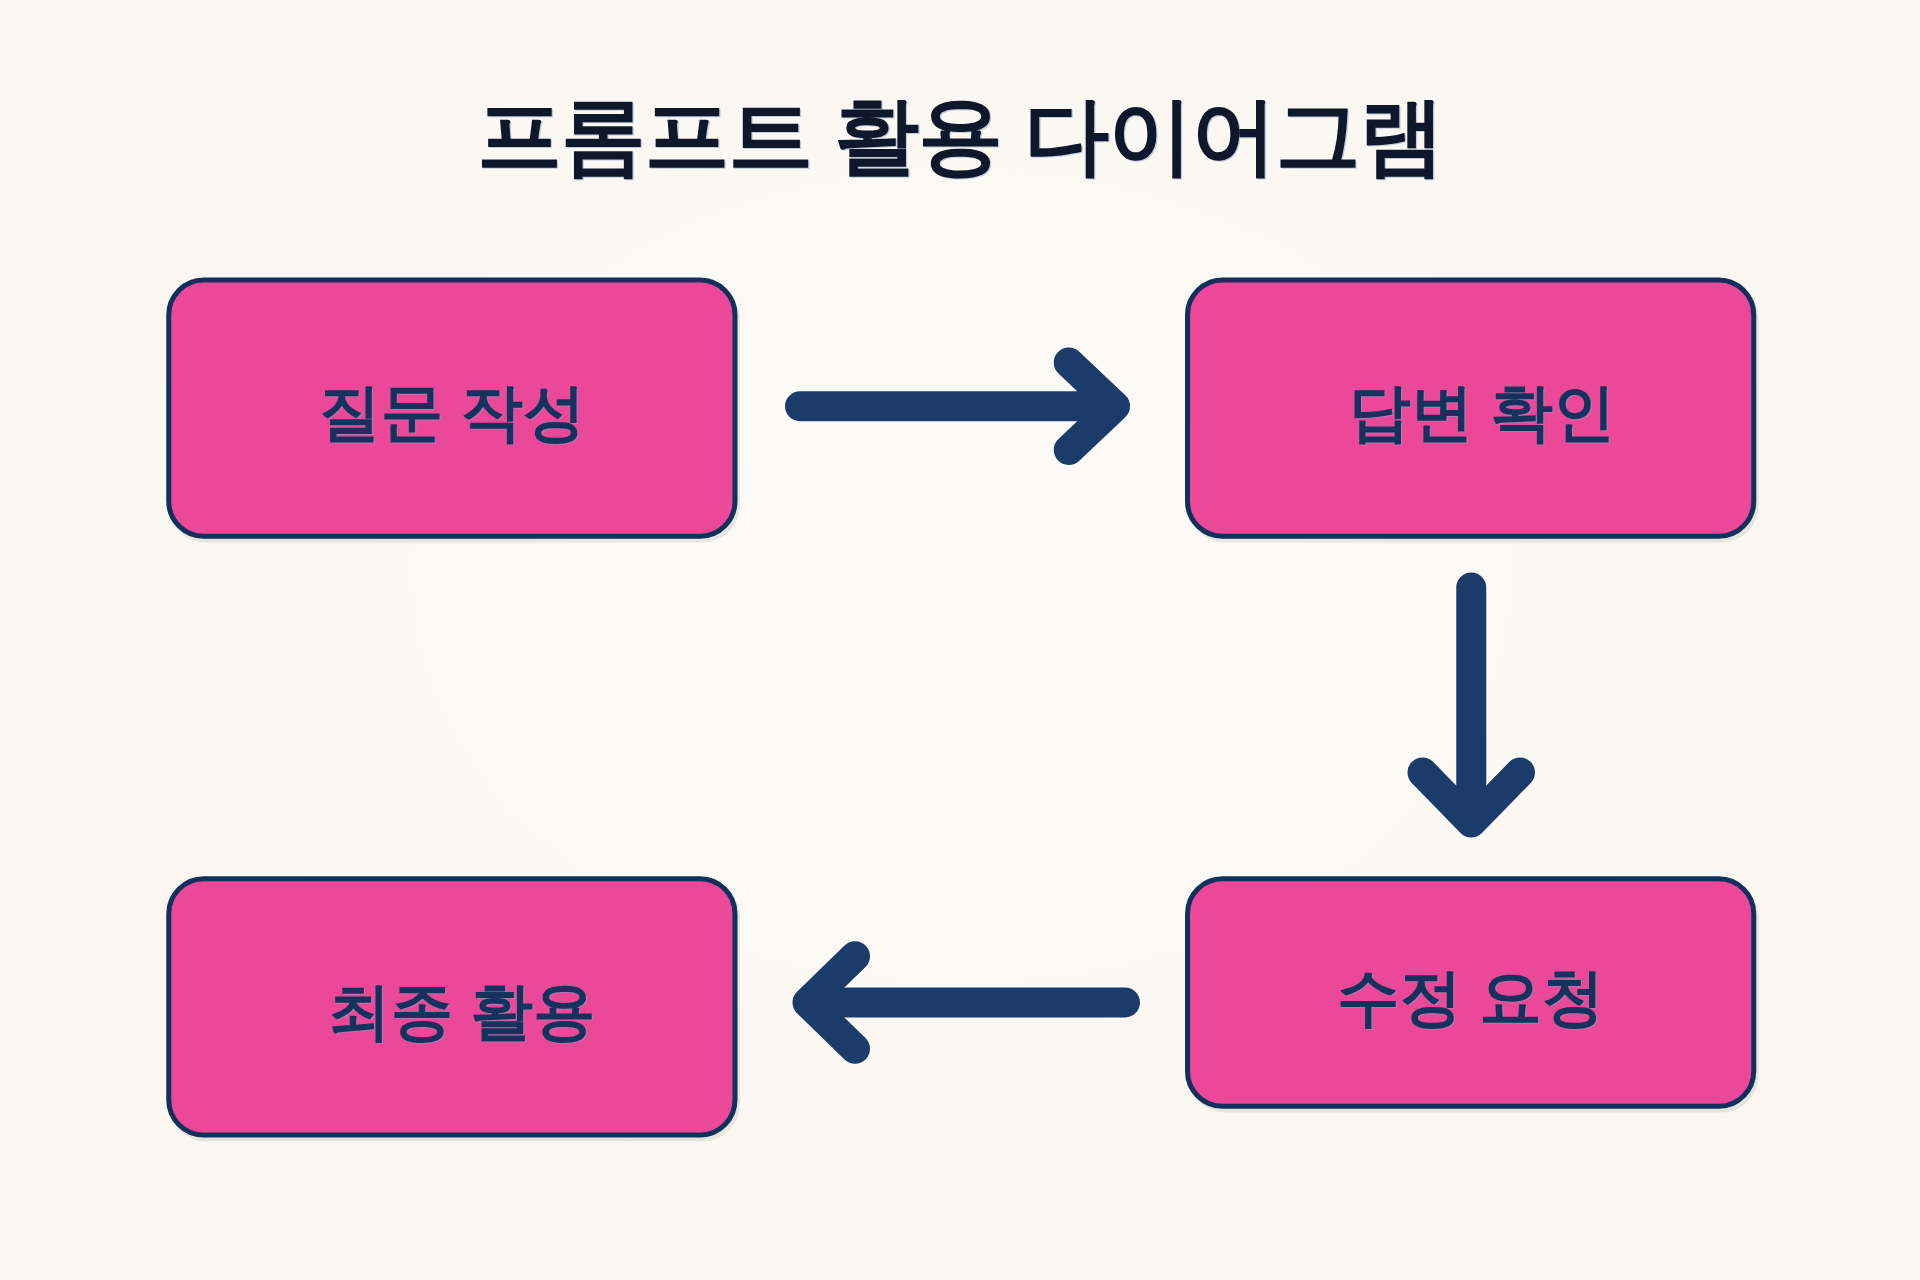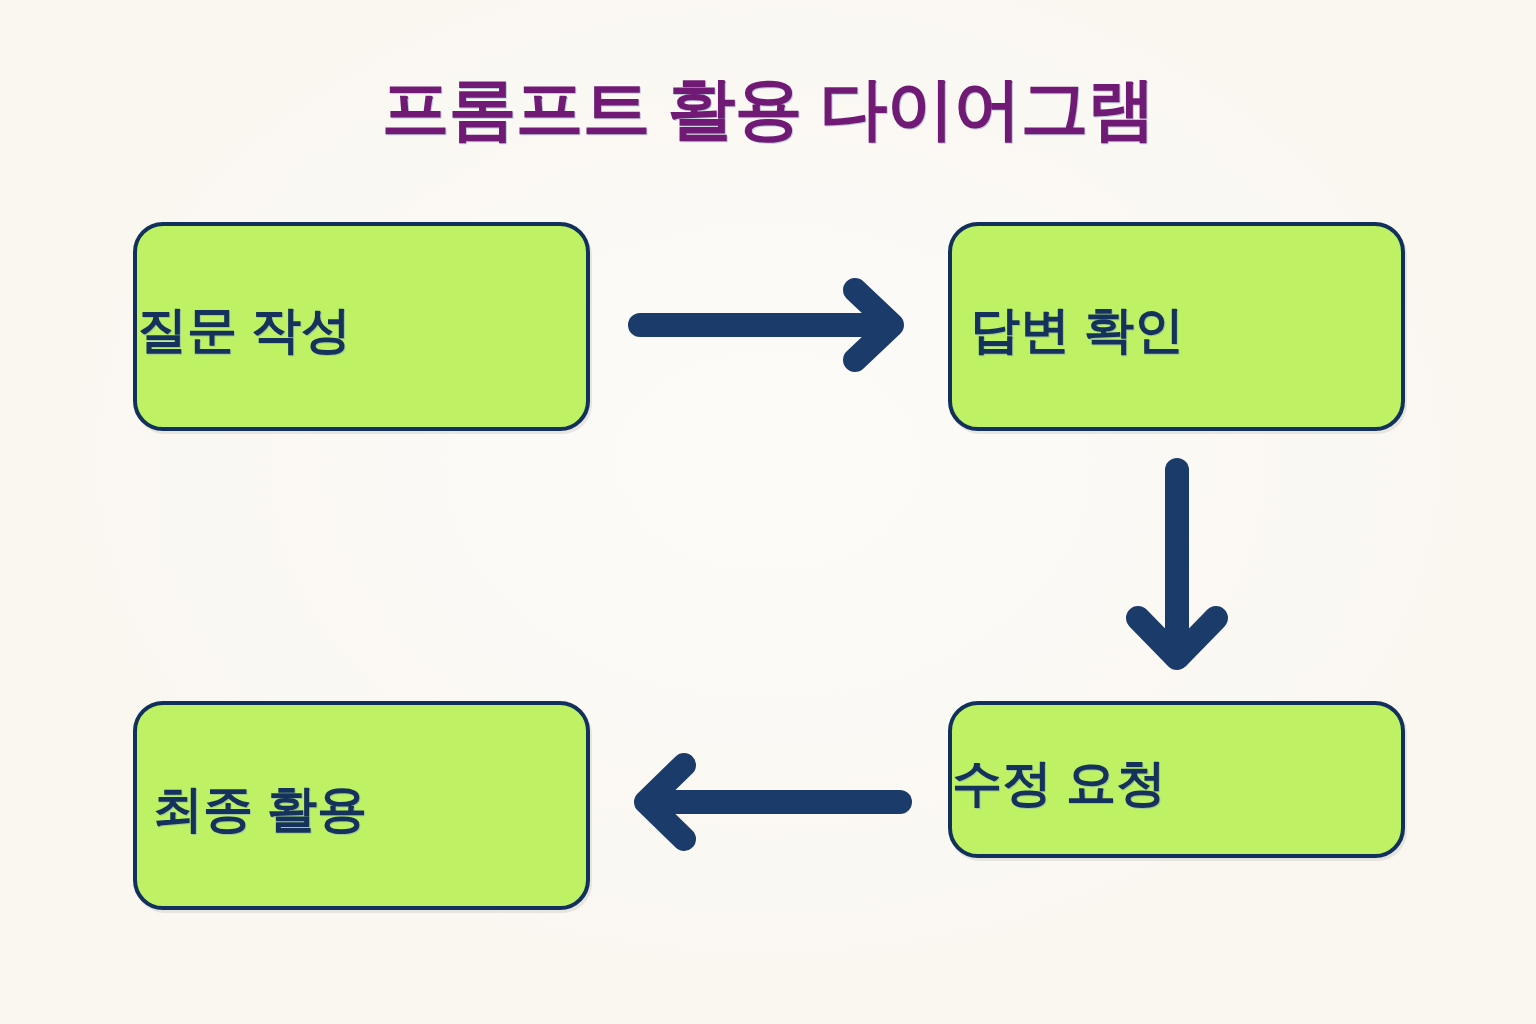--- a/index.html
+++ b/index.html
@@ -31,50 +31,50 @@
 
   .title {
     position: absolute;
     left: 0;
     top: 64px;
     width: 1536px;
     text-align: center;
     font-size: 68px;
     font-weight: 700;
     letter-spacing: -1px;
-    color: #701a75;
+    color: #0f172a;
     text-shadow: 1px 1px 0 rgba(120,150,190,0.45);
     white-space: nowrap;
   }
 
   .node {
     position: absolute;
-    background: #bef264;
+    background: #ec4899;
     border: 4px solid #12305c;
     border-radius: 30px;
     box-sizing: border-box;
     box-shadow: 2px 3px 0 rgba(110,110,110,0.14);
     display: flex;
     align-items: center;
-    justify-content: flex-start;
+    justify-content: center;
   }
   .node .label {
     font-size: 50px;
     font-weight: 700;
     color: #14325c;
     letter-spacing: 0px;
     text-shadow: 1px 1px 0 rgba(130,160,200,0.50);
     white-space: nowrap;
     transform: translateY(4px);
   }
 
   #node-1 { left: 133px; top: 222px;  width: 457px; height: 209px; }
   #node-2 { left: 948px; top: 222px;  width: 457px; height: 209px; padding-left: 18px; }
   #node-3 { left: 133px; top: 701px;  width: 457px; height: 209px; padding-left: 16px; }
-  #node-4 { left: 948px; top: 701px;  width: 457px; height: 157px; }
+  #node-4 { left: 948px; top: 701px;  width: 457px; height: 186px; }
 
   .arrow-svg {
     position: absolute;
     overflow: visible;
   }
   #arrow-right { left: 620px; top: 270px;  width: 300px; height: 110px; }
   #arrow-down  { left: 1120px; top: 450px; width: 120px; height: 230px; }
   #arrow-left  { left: 620px; top: 745px;  width: 300px; height: 115px; }
 
   .arrow-stroke {

